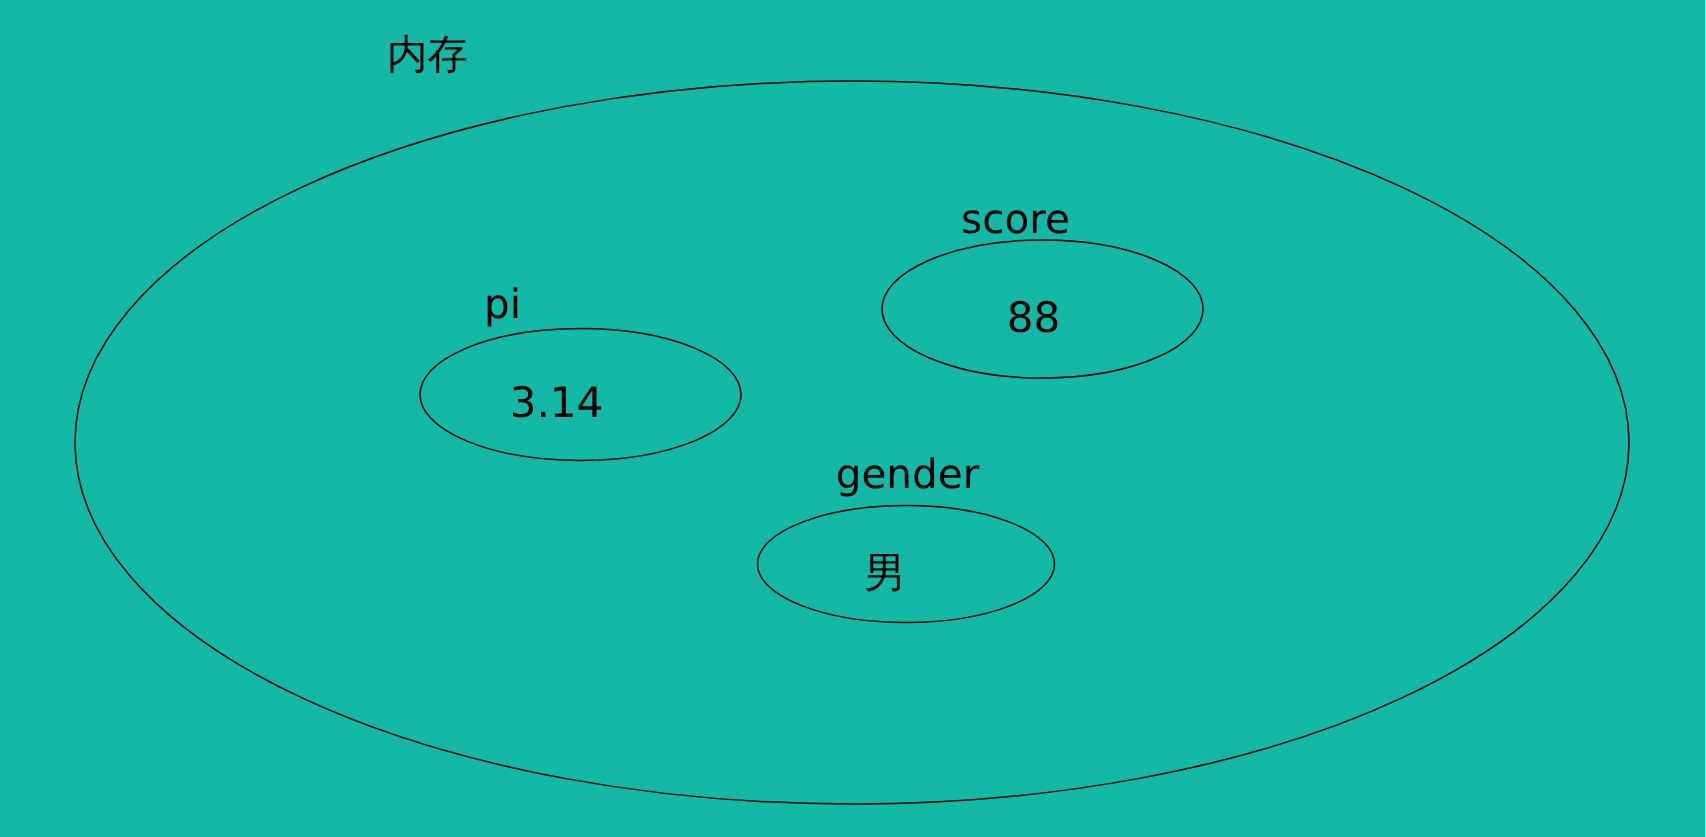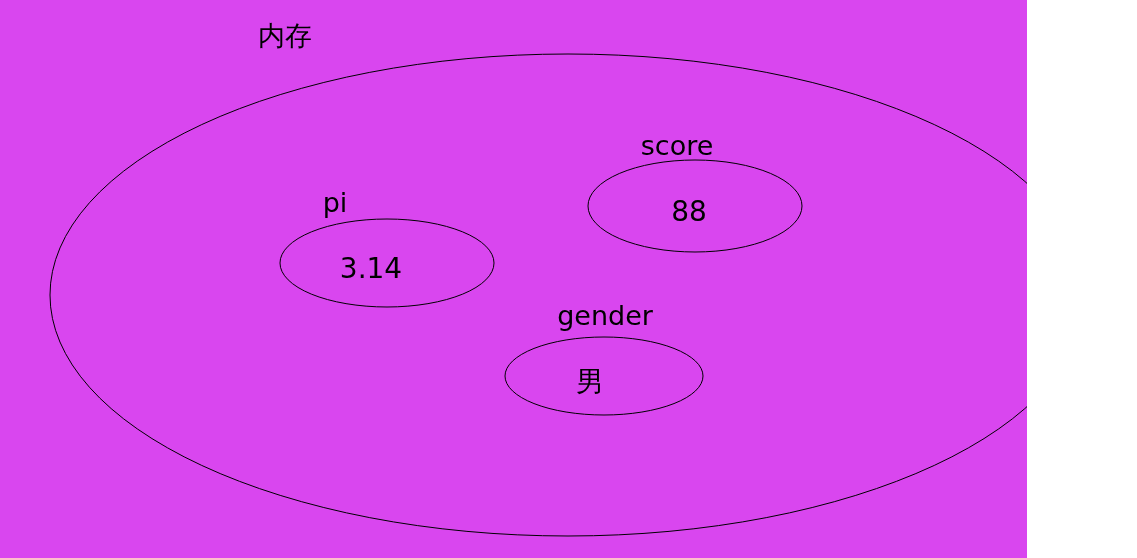--- a/index.html
+++ b/index.html
@@ -6,23 +6,23 @@
   html, body {
     margin: 0;
     padding: 0;
     background: #ffffff;
   }
   body {
     font-family: "DejaVu Sans", sans-serif;
   }
   #canvas {
     position: relative;
-    width: 1027px;
+    width: 1137px;
     height: 558px;
-    background: #d946ef;
+    background: #14b8a6;
     overflow: hidden;
   }
   #diagram-svg {
     position: absolute;
     top: 0;
     left: 0;
     width: 1137px;
     height: 558px;
   }
   .shape-outline {

